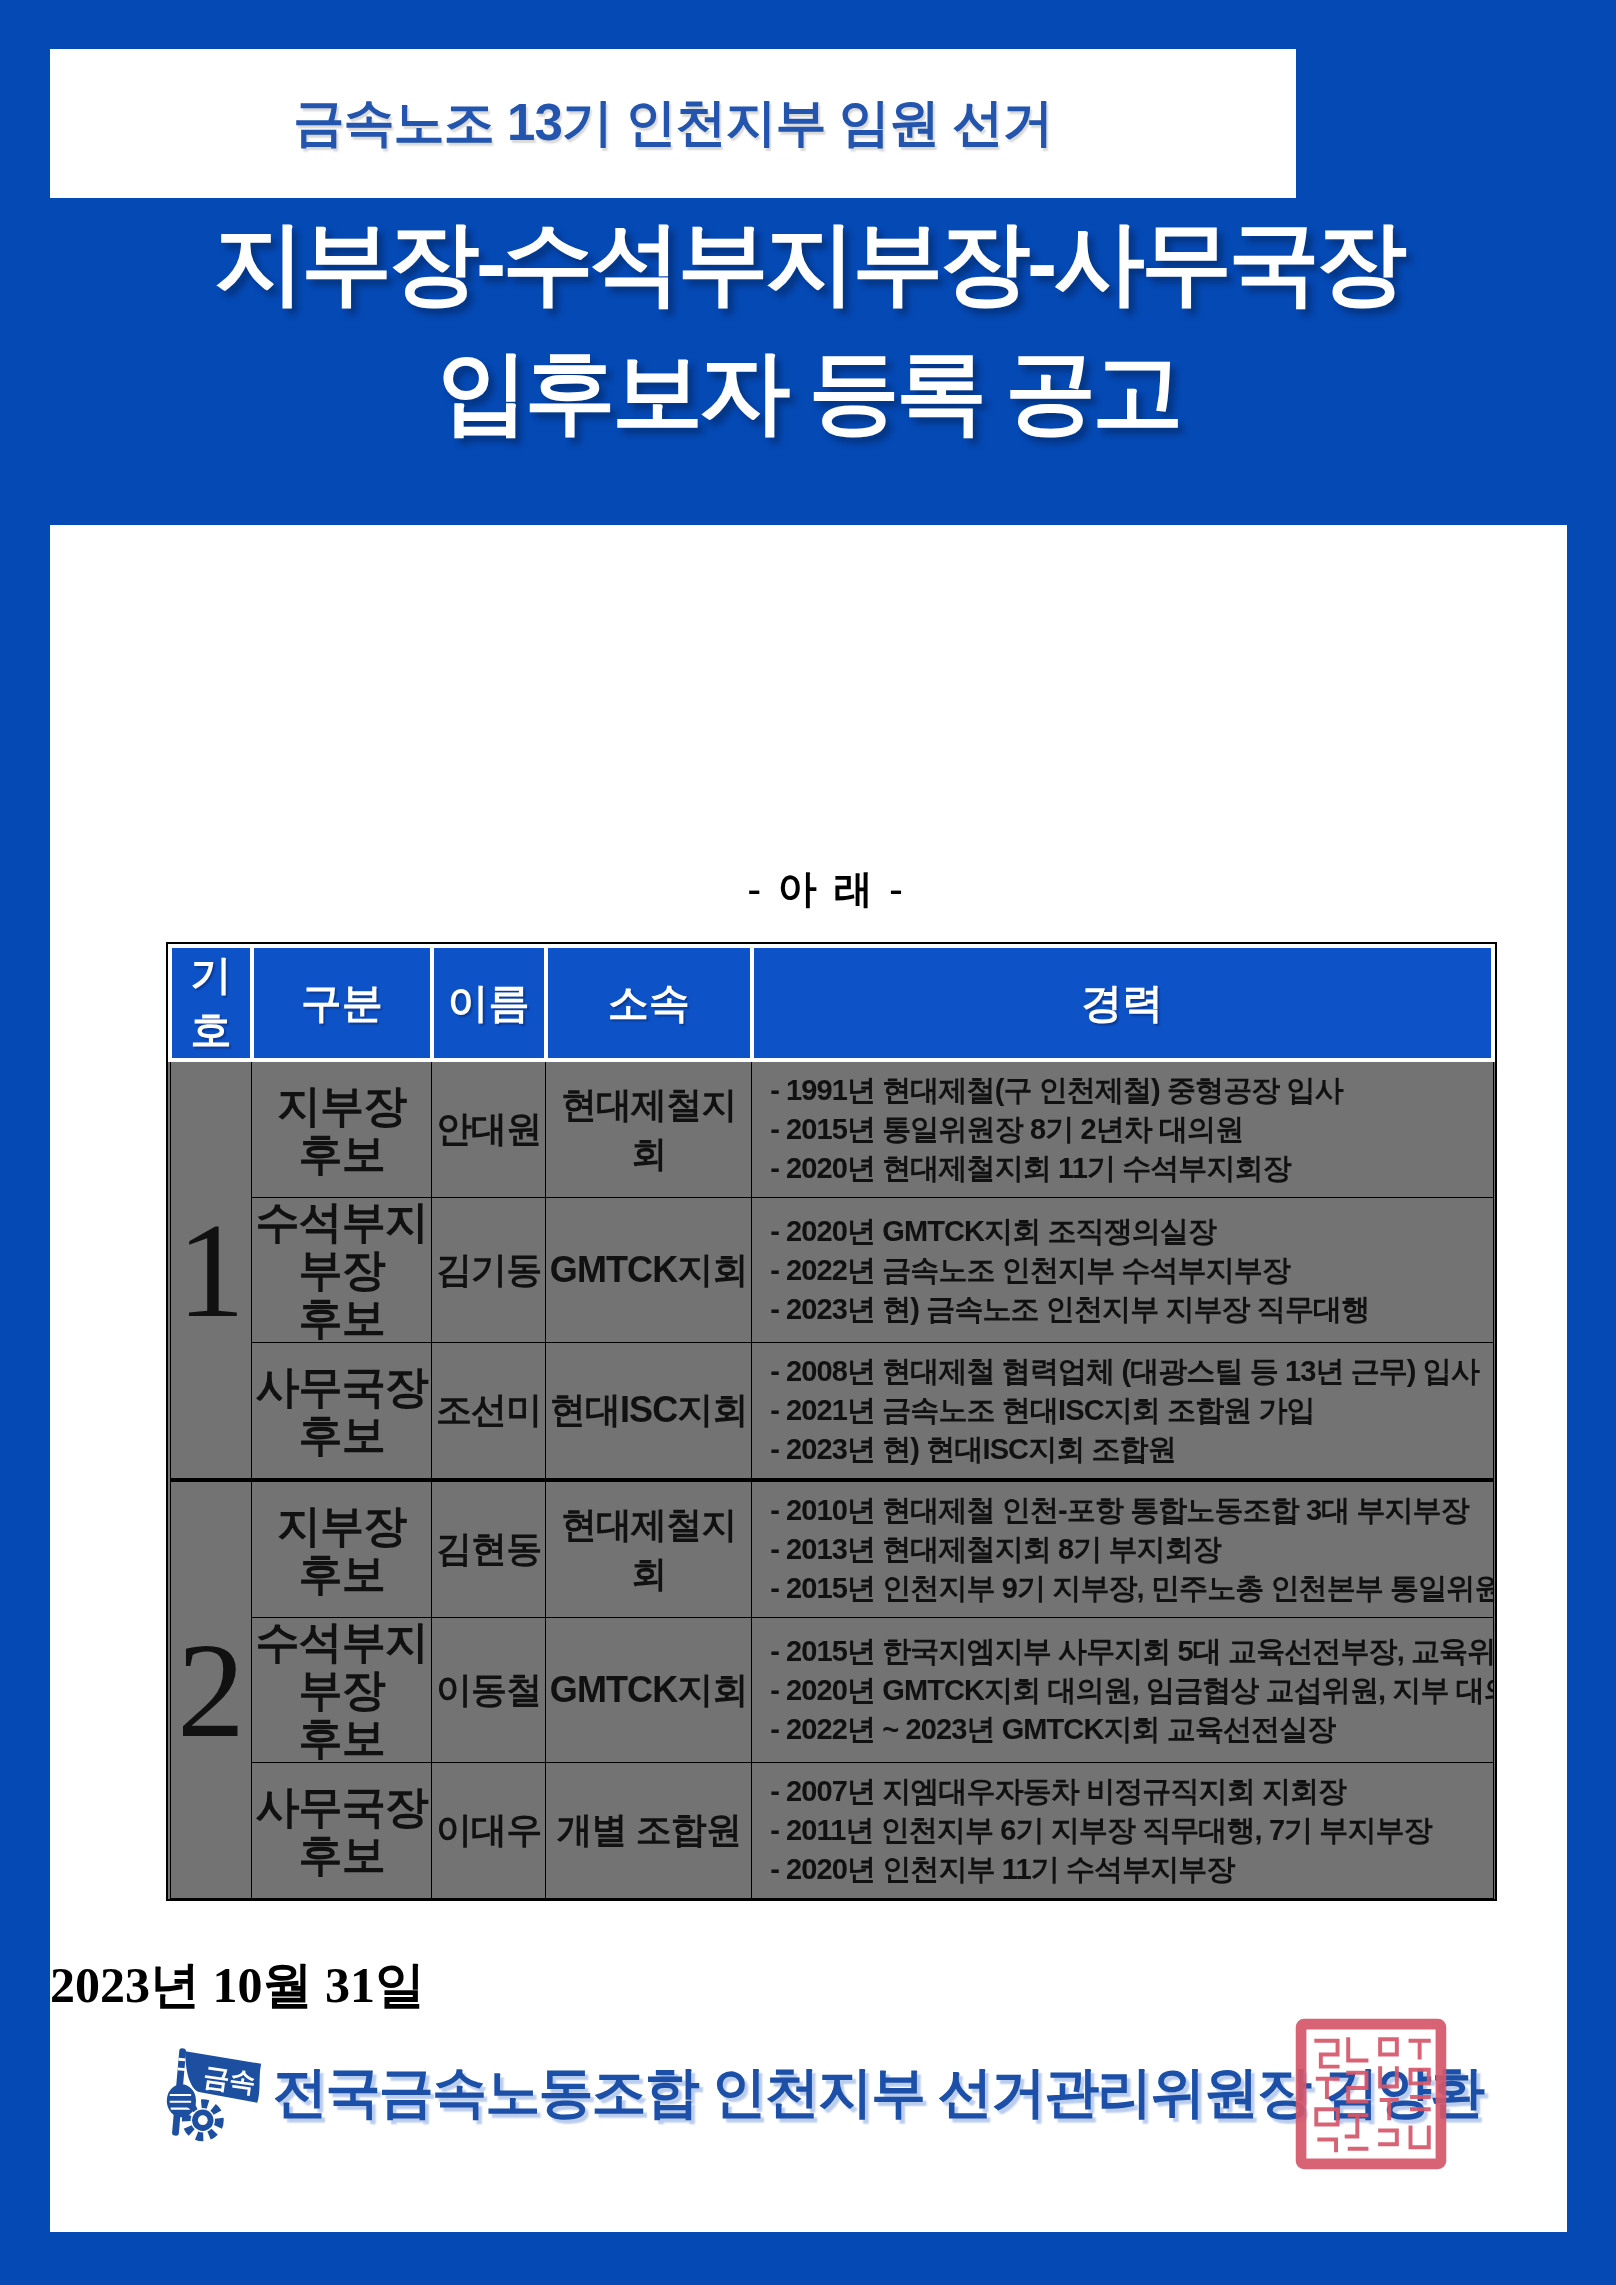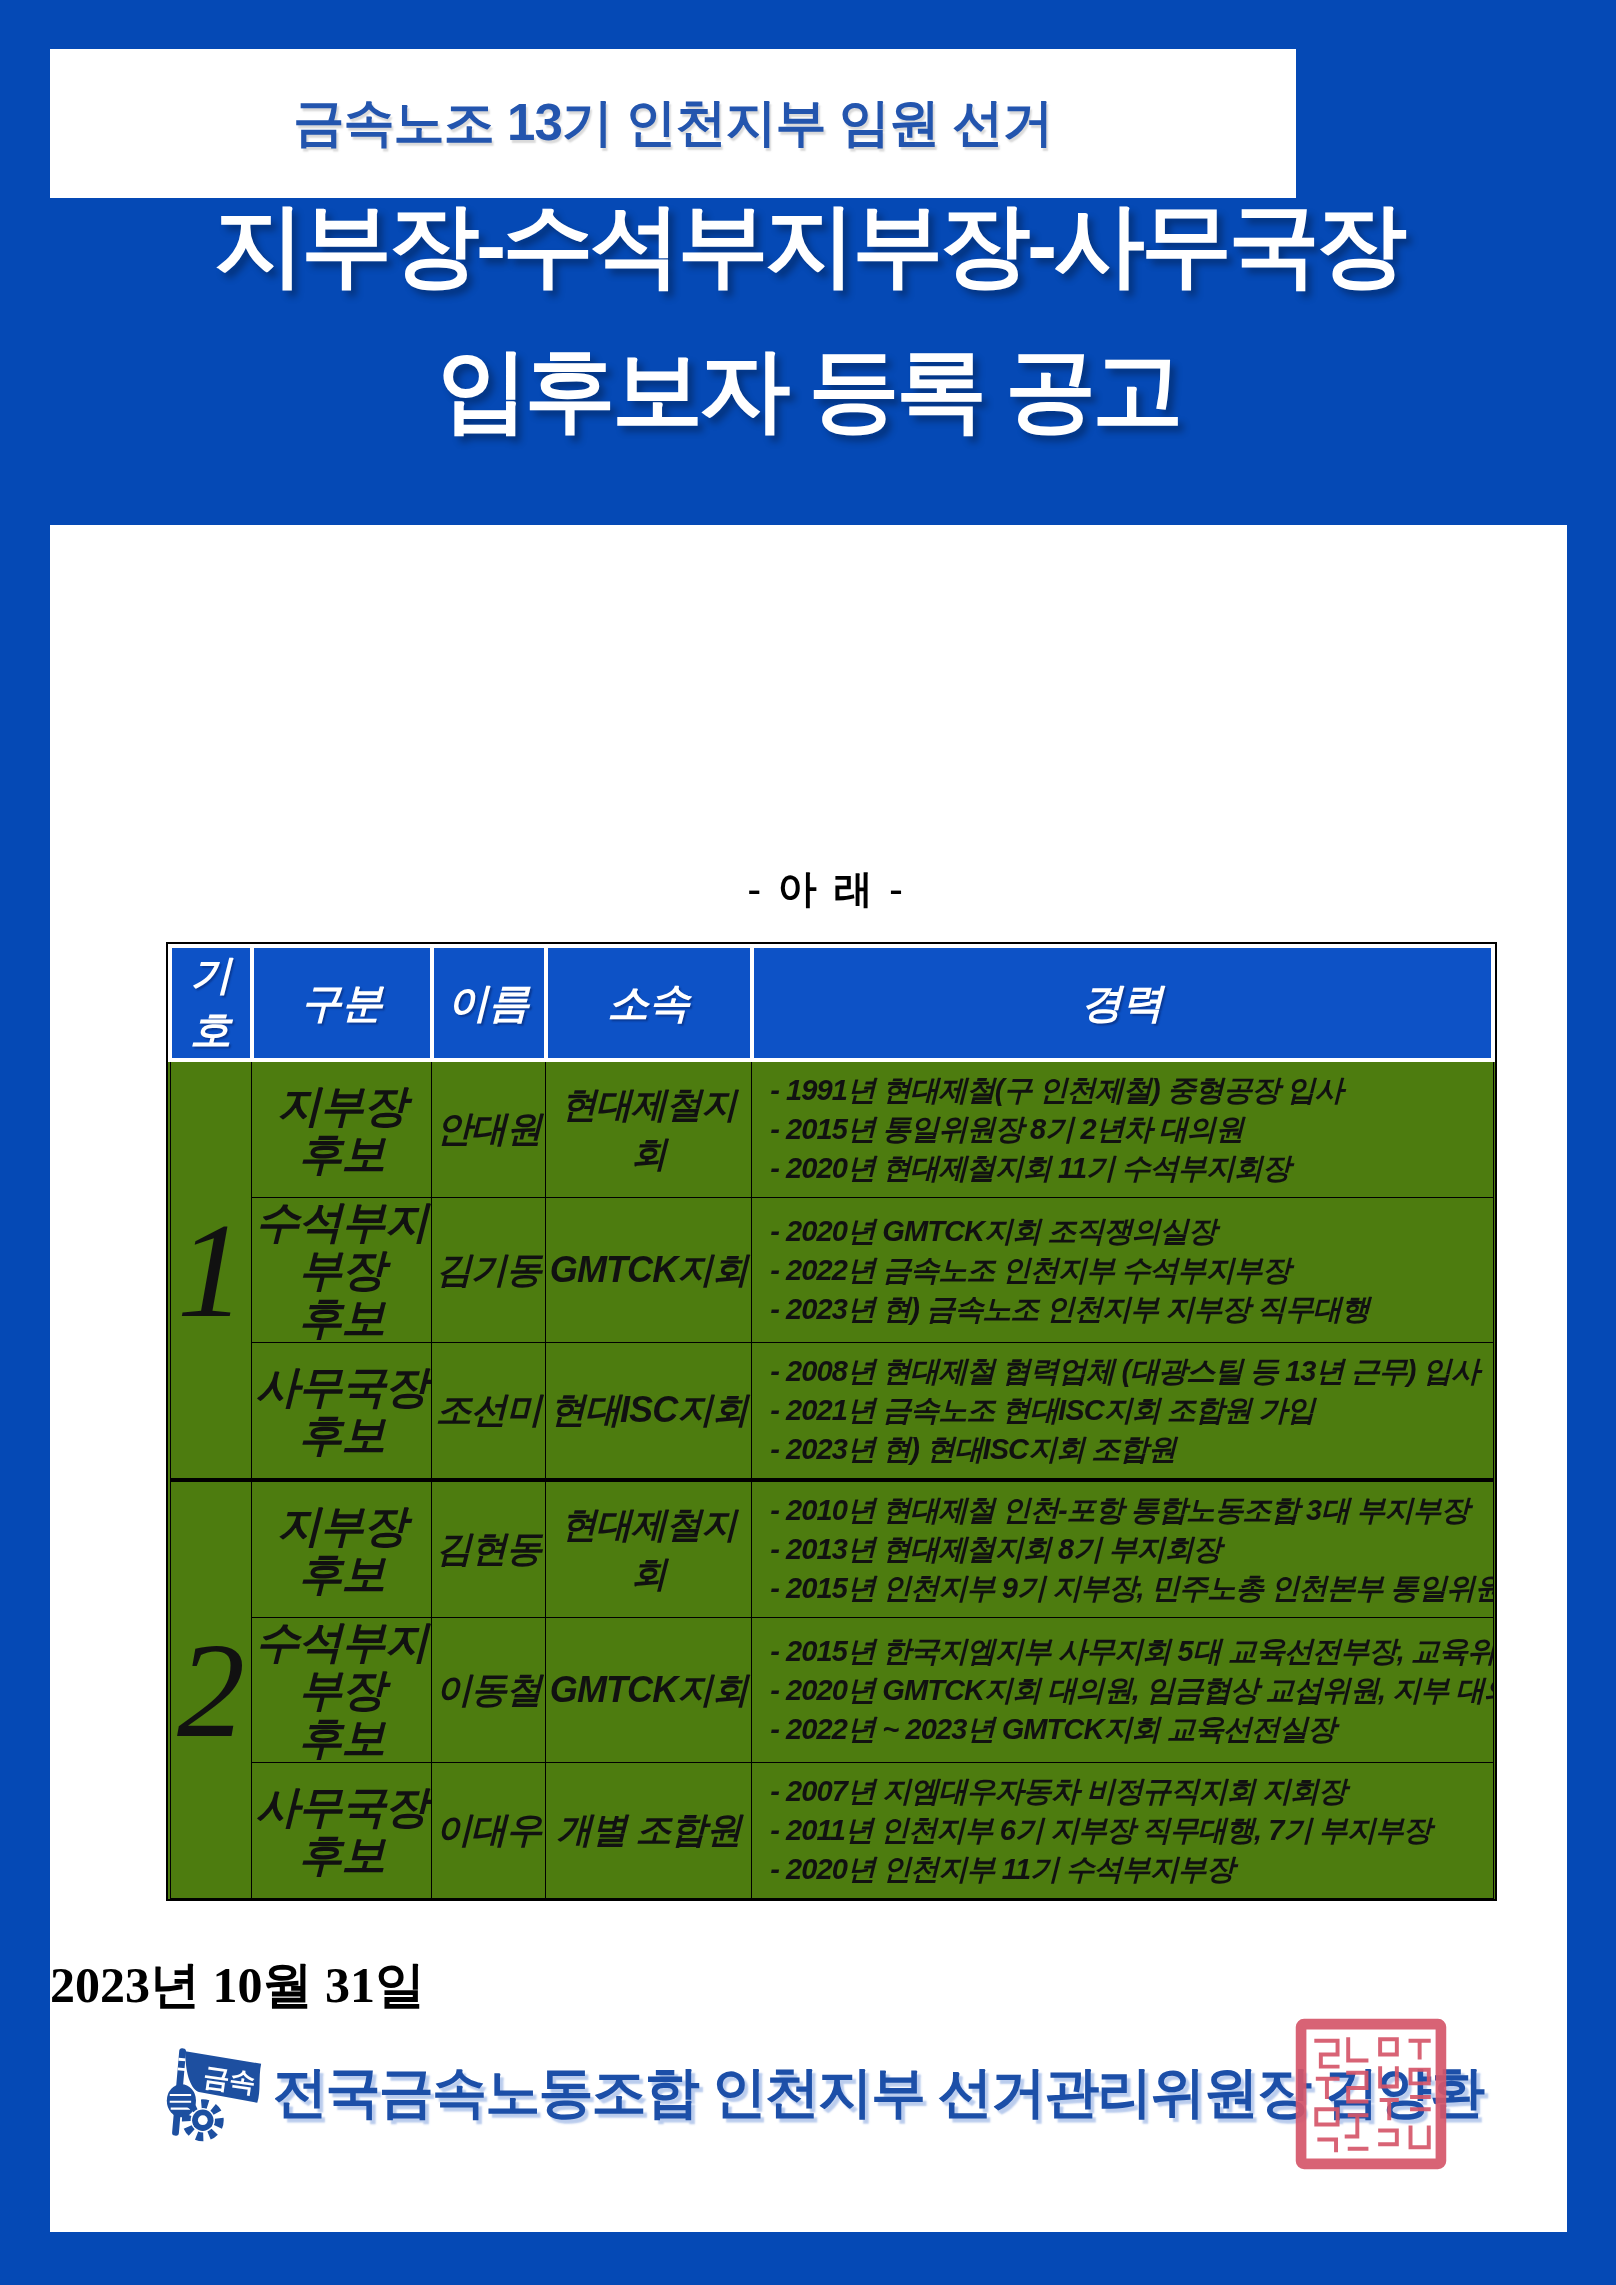--- a/index.html
+++ b/index.html
@@ -17,23 +17,22 @@
     background:#ffffff; display:flex; align-items:center; justify-content:center;
   }
   .header-band .band-text {
     font-size:51px; font-weight:600; color:#2355ae; letter-spacing:-0.9px;
     text-shadow:1.8px 2.7px 1.8px rgba(160,160,160,0.4);
   }
 
   
   .title-zone {
     position:absolute; left:0; top:198px; width:100%; height:256px;
-    display:flex; flex-direction:column; align-items:center; justify-content:flex-end;
+    display:flex; flex-direction:column; align-items:center; justify-content:space-between;
     color:#ffffff;
-    gap:16px;
   }
   .title-zone .t-line {
     font-size:91px; font-weight:900; letter-spacing:-3.6px; line-height:1.42;
     text-shadow:5.4px 6.3px 7.2px rgba(0,0,0,0.3); white-space:nowrap;
   }
 
   
   .content {
     position:absolute; left:50px; top:525px; width:1517px; height:1707px;
     background:#ffffff; overflow:hidden;
@@ -49,21 +48,21 @@
 
   .arae {
     position:absolute; top:337px; left:0; width:100%;
     text-align:center; font-family:"Liberation Serif", serif;
     font-size:39px; font-weight:700; color:#000; letter-spacing:3.6px;padding-left:37px;
   }
 
   
   .table-wrap {
     position:absolute; top:417px; left:116px; width:1331px;
-    border:2.7px solid #000; background:#4d7c0f;font-style:italic;
+    border:2.7px solid #000; background:#737373;
   }
   table { width:100%; border-collapse:collapse; table-layout:fixed; }
   th {
     background:#0d52c6; color:#fff;
     font-size:41px; font-weight:700;
     border:4.5px solid #ffffff; height:64px; padding:0;
     text-shadow:1.8px 1.8px 1.8px rgba(0,0,40,0.3);
   }
   td { border:1.8px solid #000; height:135px; overflow:hidden; color:#111; }
   tr.group-start td { border-top:4.5px solid #000; }

